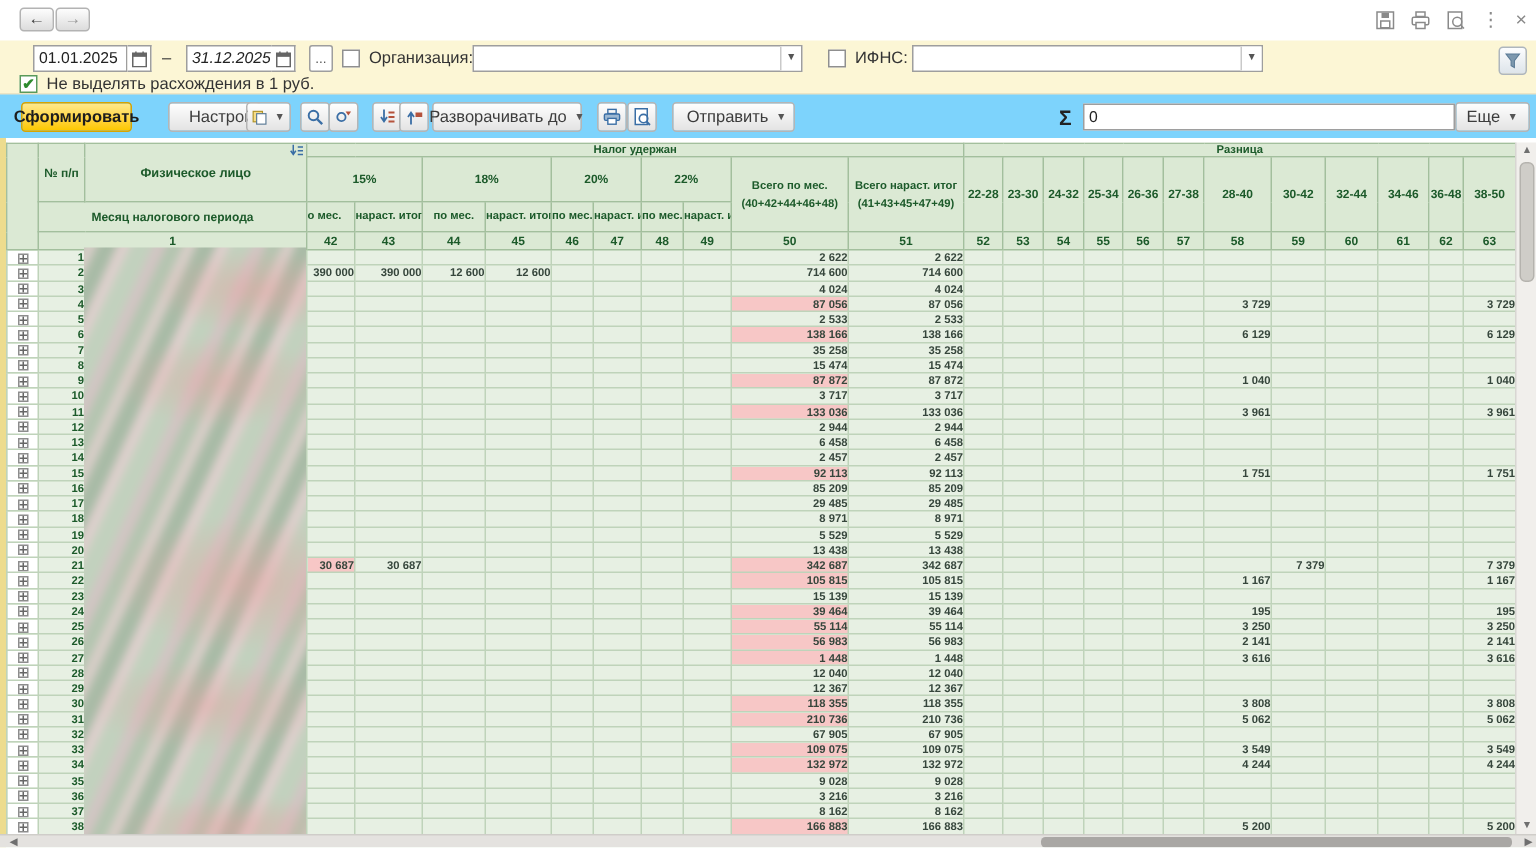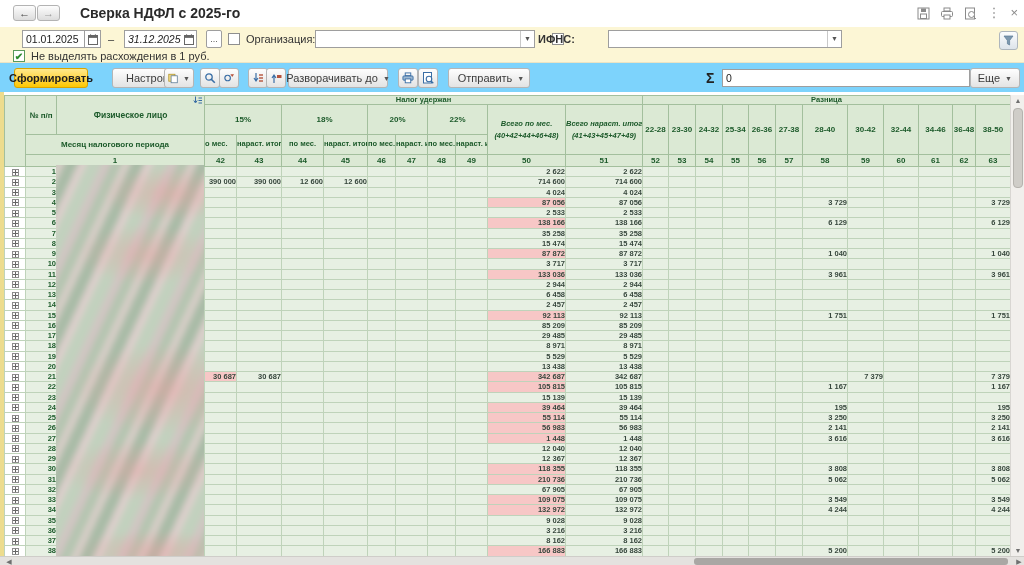--- a/index.html
+++ b/index.html
@@ -57,21 +57,21 @@
   #tablewrap{position:absolute;left:4px;top:3px;width:1006px;height:461px;overflow:hidden;background:#e7f0e3;}
   table#report-table{border-collapse:collapse;table-layout:fixed;width:1006px;}
   #report-table th,#report-table td{border:1px solid #bfd3ba;padding:0;overflow:hidden;white-space:nowrap;}
   #report-table thead th{background:#dbe9d4;border-color:#a3bf9d;color:#1c5a2a;font-weight:bold;}
   th.corner{background:#fff;border-color:#c9c9c9 #a3bf9d #a3bf9d #c9c9c9;}
   th.hnum{font-size:8px;}
   th.hname{font-size:8.5px;position:relative;}
   th.hname .sorticon{position:absolute;right:1px;top:0px;}
   th.hgroup{font-size:7.5px;height:8px;line-height:8px;}
   th.hpct{font-size:8px;height:30px;}
-  th.htotal{font-size:7.5px;line-height:9px;font-style:italic;}
+  th.htotal{font-size:7.5px;line-height:9px;}
   th.htotal .frm{margin-top:3px;}
   th.hdiff{font-size:8px;}
   th.hmonth{font-size:8px;height:20px;}
   th.hsub{font-size:7.5px;line-height:8.5px;white-space:normal;}
   th.hsub.c42 span{display:inline-block;width:44px;margin-left:-13px;white-space:nowrap;}
   th.hcolnum{font-size:8px;height:12px;line-height:11px;}
   #report-table tbody td{height:10.25px;font-size:7.5px;line-height:9px;}
   td.expandcell{background:#fff;border-color:#c9c9c9 #a3bf9d #e4e4e4 #c9c9c9;text-align:center;}
   .plusbox{display:inline-block;width:7px;height:7px;border:1px solid #8d8d8d;background:
     linear-gradient(#666,#666) center/5px 1px no-repeat,
@@ -103,21 +103,20 @@
 </head>
 <body>
 
 <div id="app">
 
   <div id="titlebar">
     <div class="navbtns">
       <div class="navbtn">←</div>
       <div class="navbtn fwd">→</div>
     </div>
-    <div id="page-title">Сверка НДФЛ с 2025-го</div>
     <div class="winicons">
       <span>
           <svg width="13" height="13" viewBox="0 0 13 13">
             <rect x="1" y="1" width="11" height="11" fill="none" stroke="#8a8a8a"></rect>
             <rect x="4" y="1.5" width="5" height="3.5" fill="#8a8a8a"></rect>
             <rect x="3.5" y="7" width="6" height="4.5" fill="none" stroke="#8a8a8a"></rect>
           </svg>
         </span>
       <span>
           <svg width="14" height="13" viewBox="0 0 14 13">
@@ -159,21 +158,21 @@
             <line x1="7.4" y1="0.3" x2="7.4" y2="2.4" stroke="#666"></line>
           </svg>
         </span>
       <span class="sqbtn" style="left:206px;border-left:1px solid #9e9e9e;border-radius:2px;font-size:9px;color:#555;">...</span>
       <span class="cb" style="left:228px;"></span>
       <span class="flabel" style="left:246px;">Организация:</span>
       <span class="combo" style="left:315px;width:220px;">
           <span class="dd">▼</span>
         </span>
       <span class="cb" style="left:552px;"></span>
-      <span class="flabel" style="left:538px;font-weight:bold;">ИФНС:</span>
+      <span class="flabel" style="left:570px;">ИФНС:</span>
       <span class="combo" style="left:608px;width:234px;">
           <span class="dd">▼</span>
         </span>
       <span id="funnel-btn">
           <svg width="11" height="11" viewBox="0 0 11 11">
             <path d="M1 1 L10 1 L6.6 5.5 L6.6 10 L4.4 8.8 L4.4 5.5 Z" fill="#7d98ae" stroke="#5a7a95" stroke-width="0.7"></path>
           </svg>
         </span>
     </div>
     <div id="cbrow">

